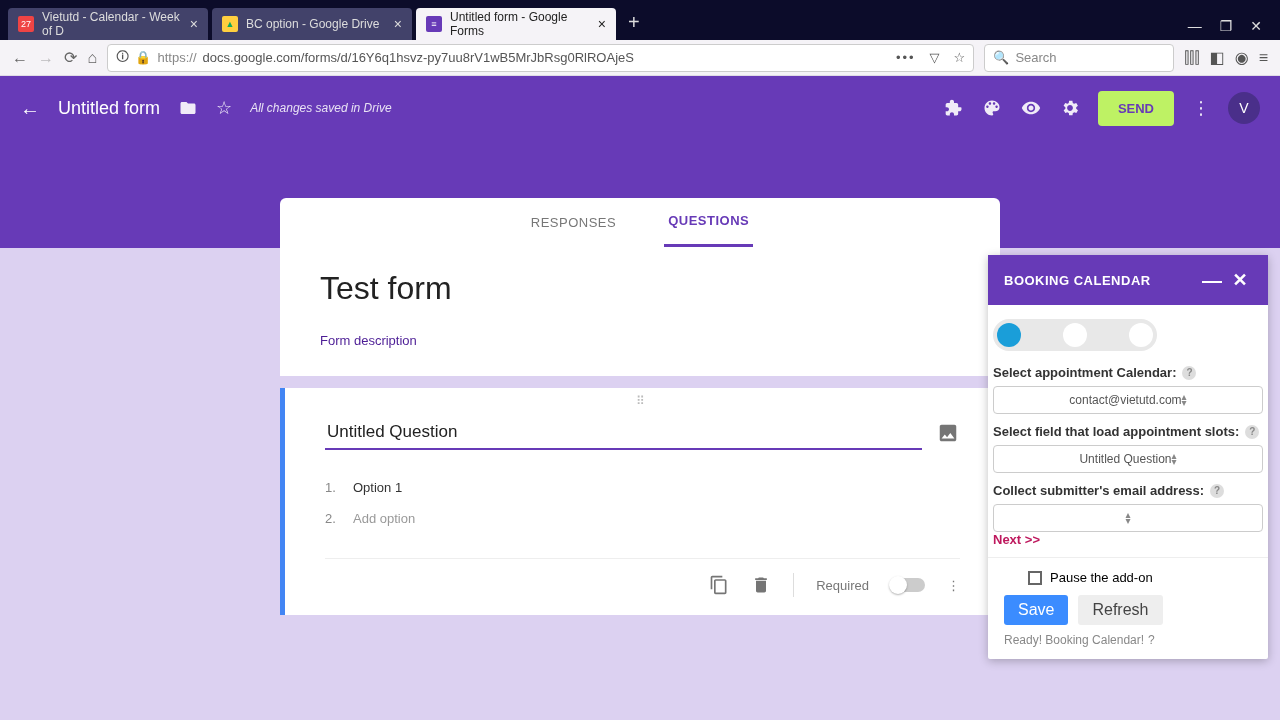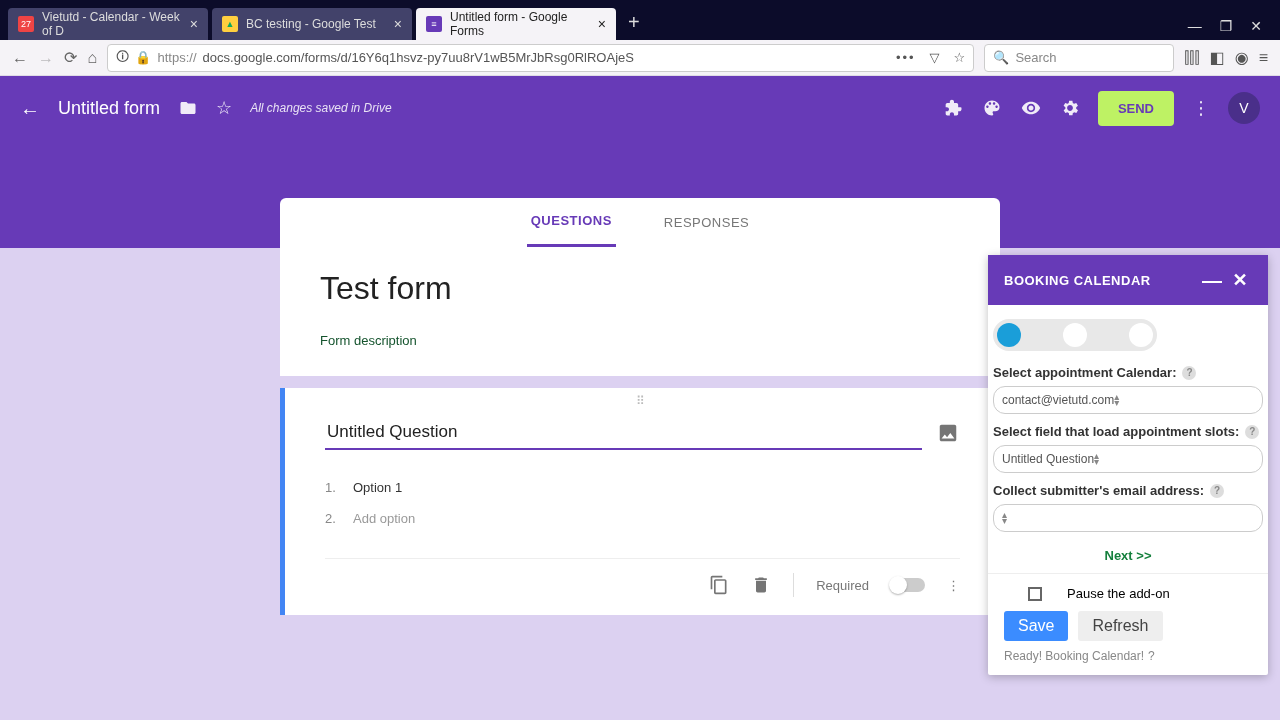--- a/index.html
+++ b/index.html
@@ -34,21 +34,21 @@
 .avatar { width:32px; height:32px; border-radius:50%; background:#4a2f8a; display:flex; align-items:center; justify-content:center; font-size:14px; }
 .purple-strip { background:#673ab7; height:108px; }
 
 
 .main-wrap { position:absolute; left:280px; top:198px; width:720px; }
 .tabs-card { background:#fff; height:48px; display:flex; justify-content:center; align-items:center; gap:44px; font-size:13px; color:#777; border-radius:6px 6px 0 0; }
 .tabs-card .tab { padding:16px 4px; cursor:pointer; letter-spacing:.5px; }
 .tabs-card .tab.active { color:#673ab7; font-weight:600; border-bottom:3px solid #673ab7; }
 .header-card { background:#fff; margin-top:0; padding:24px 40px 28px; }
 .form-title { font-size:32px; color:#222; }
-.form-desc { font-size:13px; color:#14532d; margin-top:26px; }
+.form-desc { font-size:13px; color:#4c1d95; margin-top:26px; }
 .question-card { background:#fff; margin-top:12px; padding:22px 40px 18px 40px; border-left:5px solid #4285f4; position:relative; }
 .drag-handle { text-align:center; color:#bbb; font-size:12px; letter-spacing:4px; position:absolute; top:6px; left:0; right:0; }
 .q-row { display:flex; align-items:center; gap:14px; margin-top:6px; }
 .q-title { flex:1; font-size:17px; color:#222; border:none; border-bottom:2px solid #673ab7; padding:6px 2px; outline:none; }
 .img-ico { width:24px; height:24px; color:#888; display:flex; align-items:center; justify-content:center; font-size:18px; cursor:pointer; }
 .type-select { width:190px; height:42px; background:#f7f7f7; border-radius:4px; display:flex; align-items:center; padding:0 14px; gap:12px; font-size:14px; color:#444; cursor:pointer; }
 .type-select .circ { width:18px; height:18px; border-radius:50%; background:#888; }
 .type-select .chev { margin-left:auto; color:#888; font-size:10px; }
 .opts { margin-top:22px; font-size:13px; color:#333; }
 .opt-row { display:flex; gap:12px; padding:8px 0; }
@@ -64,46 +64,46 @@
 .sp-head { background:#673ab7; color:#fff; padding:14px 16px; display:flex; align-items:center; font-weight:600; letter-spacing:.5px; }
 .sp-head .min { margin-left:auto; font-size:20px; line-height:10px; cursor:pointer; padding:0 6px; }
 .sp-head .cls { font-size:18px; cursor:pointer; padding:0 4px; }
 .sp-body { padding:14px 5px 10px; }
 .stepper { display:flex; align-items:center; gap:6px; background:#e8e8e8; border-radius:20px; padding:4px; width:164px; margin-bottom:14px; }
 .stepper .dot { width:24px; height:24px; border-radius:50%; background:#e8e8e8; }
 .stepper .dot.on { background:#1a9ed9; }
 .stepper .bar { flex:1; height:4px; }
 .sp-label { font-weight:600; color:#333; margin:10px 0 6px; display:flex; align-items:center; gap:6px; }
 .sp-label .help { width:14px; height:14px; border-radius:50%; background:#ddd; color:#888; font-size:10px; display:inline-flex; align-items:center; justify-content:center; }
-.sp-select { width:100%; height:28px; border:1px solid #ccc; border-radius:12px; display:flex; align-items:center; padding:0 8px; color:#555; font-size:12px; justify-content:flex-start; }
+.sp-select { width:100%; height:28px; border:1px solid #ccc; border-radius:4px; display:flex; align-items:center; padding:0 8px; color:#555; font-size:12px; justify-content:center; }
 .sp-select .updn { font-size:10px; color:#888; line-height:6px; }
-.sp-next { text-align:center; color:#15803d; font-weight:600; margin-top:16px; cursor:pointer; }
+.sp-next { text-align:left; color:#be185d; font-weight:600; cursor:pointer; }
 .sp-foot { border-top:1px solid #eee; padding:12px 16px; }
-.sp-check { display:flex; align-items:center; gap:25px; margin-bottom:10px;padding-left:24px; }
+.sp-check { display:flex; align-items:center; gap:8px; margin-bottom:10px;padding-left:24px; }
 .sp-check .box { width:14px; height:14px; border:2px solid #666; }
 .sp-btns { display:flex; gap:10px; margin-bottom:8px; }
 .sp-btn { padding:6px 14px; border-radius:3px; font-size:16px; cursor:pointer; }
 .sp-save { background:#3b8cff; color:#fff; }
 .sp-refresh { background:#eee; color:#444; }
 .sp-status { font-size:12px; color:#888; display:flex; align-items:center; gap:4px; }
 
 svg { display:block; }
 </style>
 </head>
 <body>
 
 <div class="tab-strip">
   <div class="btab">
     <span class="favicon" style="background:#ef4444">27</span>
     <span>Vietutd - Calendar - Week of D</span>
     <span class="close">×</span>
   </div>
   <div class="btab">
     <span class="favicon" style="background:#ffcf3f;color:#0da960">▲</span>
-    <span>BC testing - Google Test</span>
+    <span>BC option - Google Drive</span>
     <span class="close">×</span>
   </div>
   <div class="btab active">
     <span class="favicon" style="background:#673ab7">≡</span>
     <span>Untitled form - Google Forms</span>
     <span class="close">×</span>
   </div>
   <span class="addtab">+</span>
   <div class="win-controls">
     <span>—</span>
@@ -168,22 +168,22 @@
       </svg>
   </span>
   <span class="send-btn">SEND</span>
   <span class="ico">⋮</span>
   <span class="avatar">V</span>
 </div>
 <div class="purple-strip"></div>
 
 <div class="main-wrap">
   <div class="tabs-card">
+    <span class="tab">RESPONSES</span>
     <span class="tab active">QUESTIONS</span>
-    <span class="tab">RESPONSES</span>
   </div>
   <div class="header-card">
     <div class="form-title">Test form</div>
     <div class="form-desc">Form description</div>
   </div>
   <div class="question-card">
     <div class="drag-handle">⠿</div>
     <div class="q-row">
       <input class="q-title" value="Untitled Question" style="">
       <span class="img-ico">

